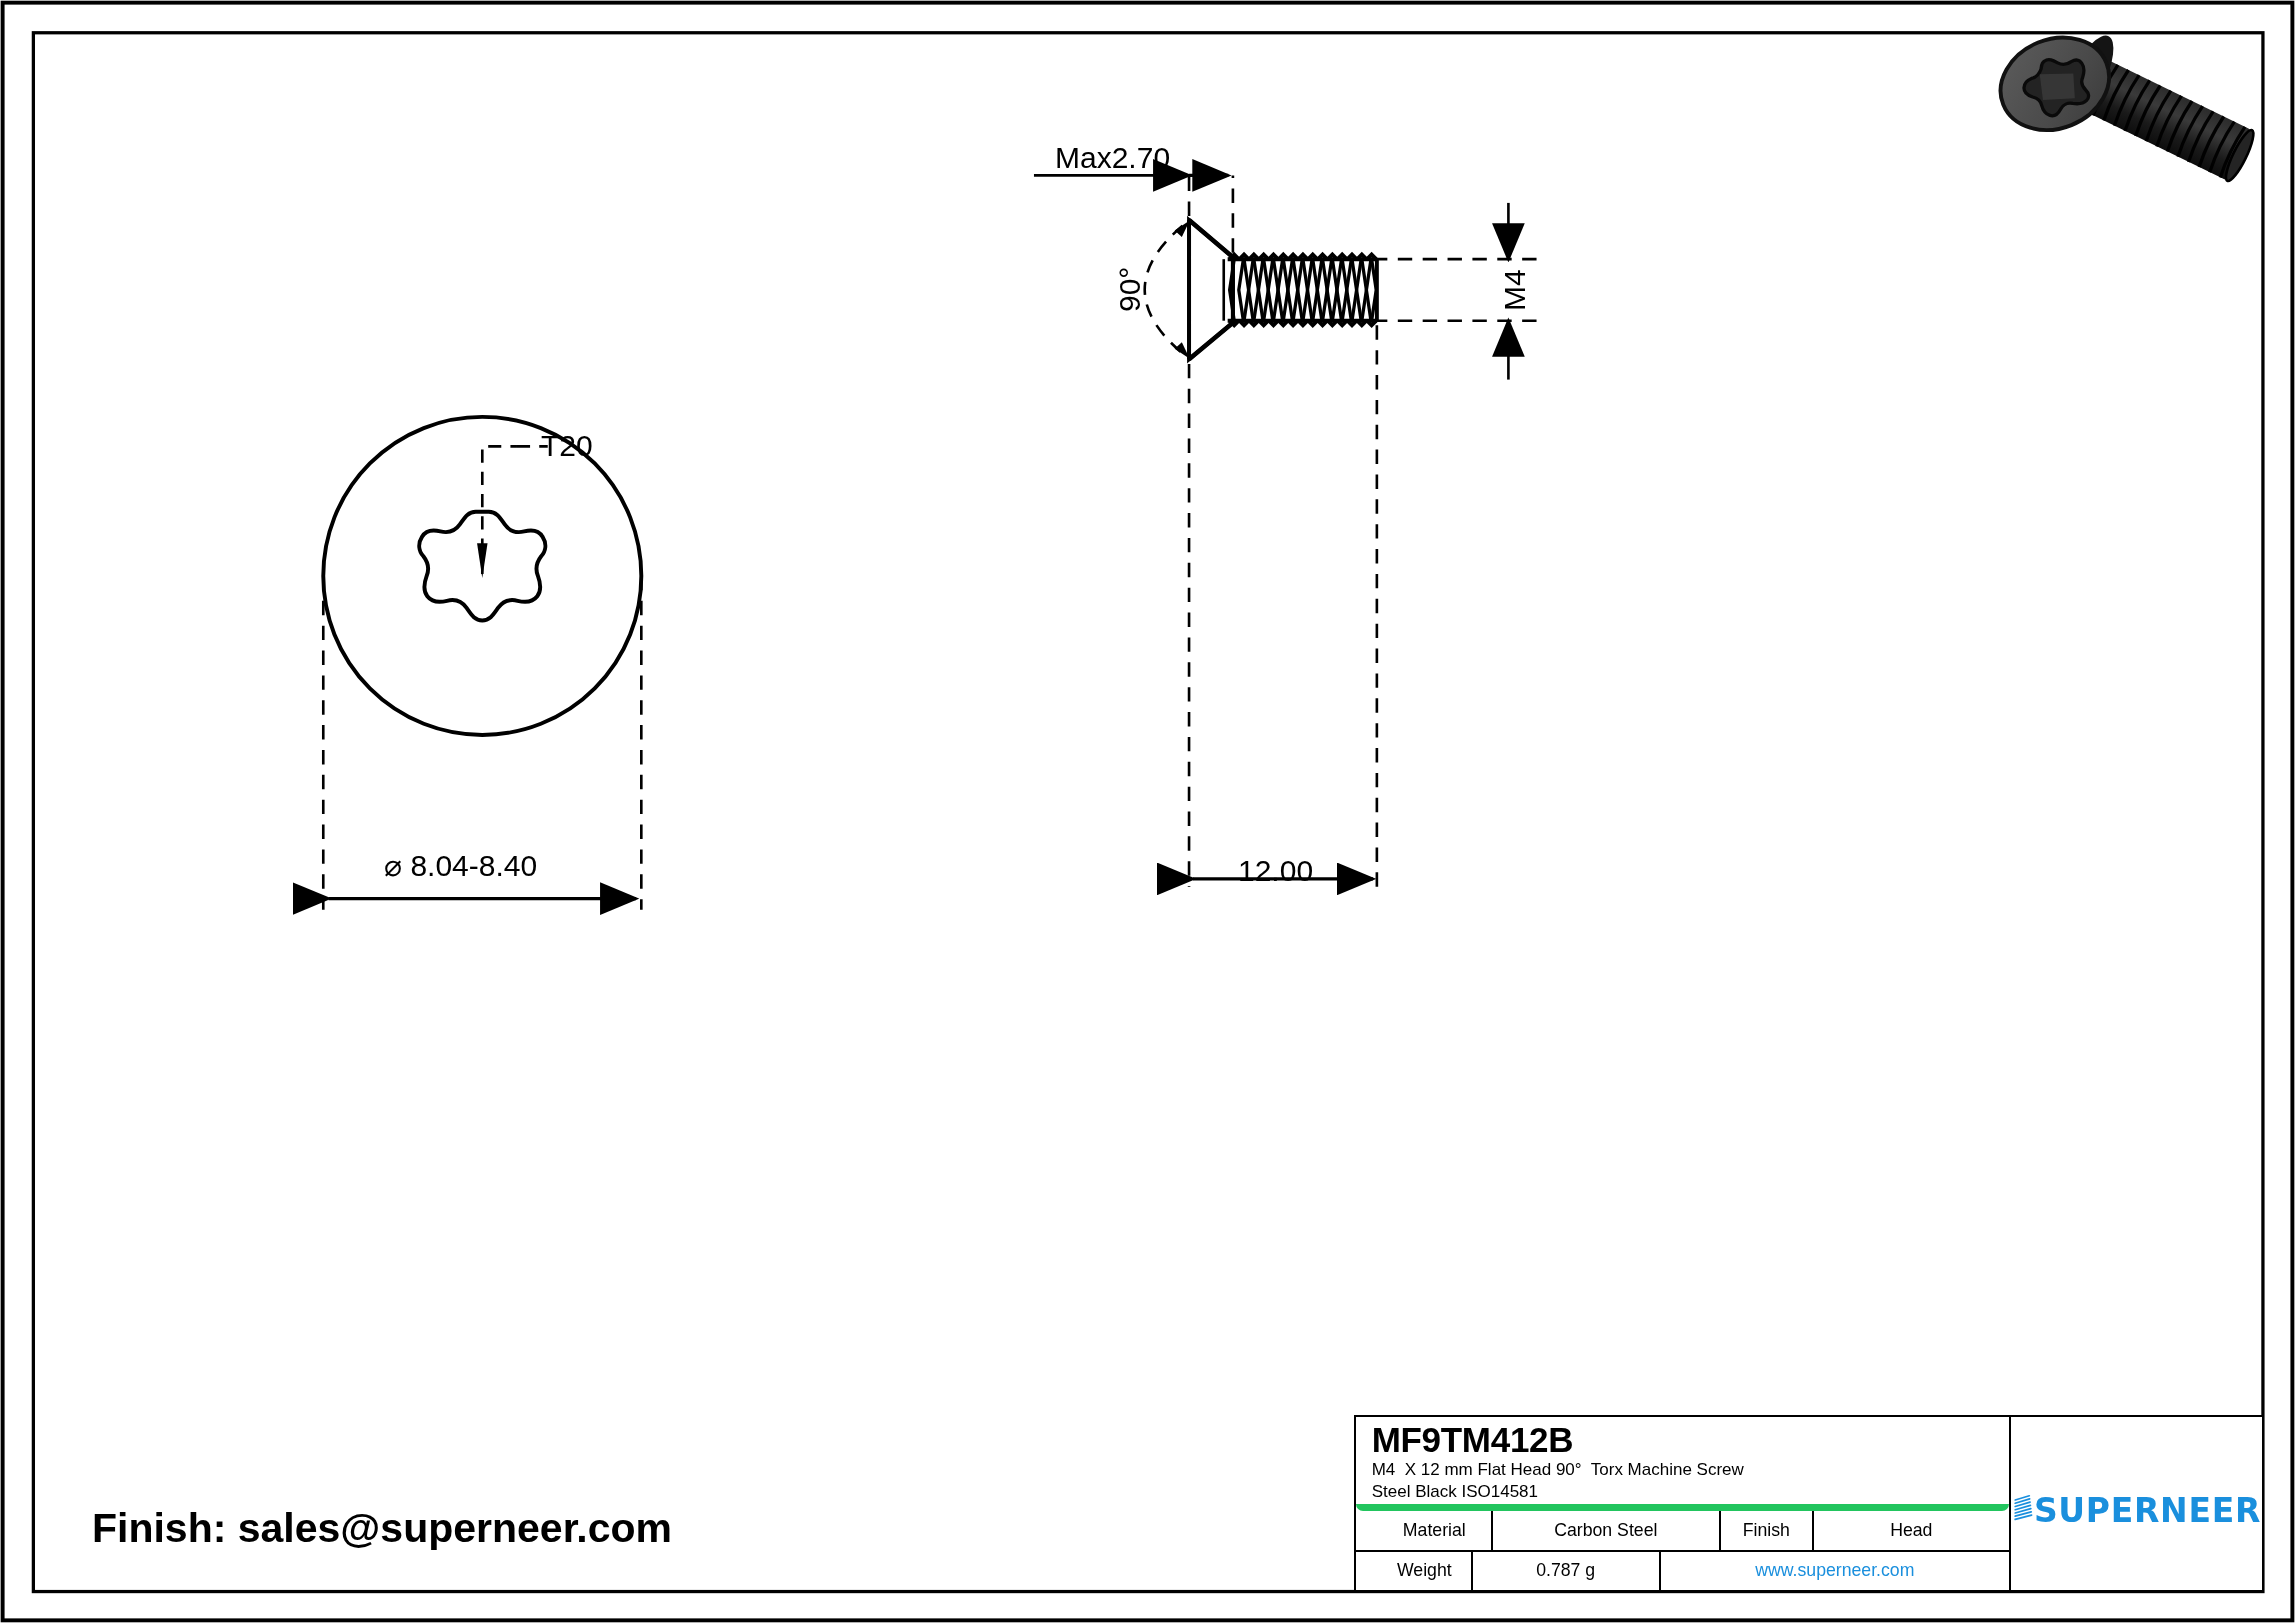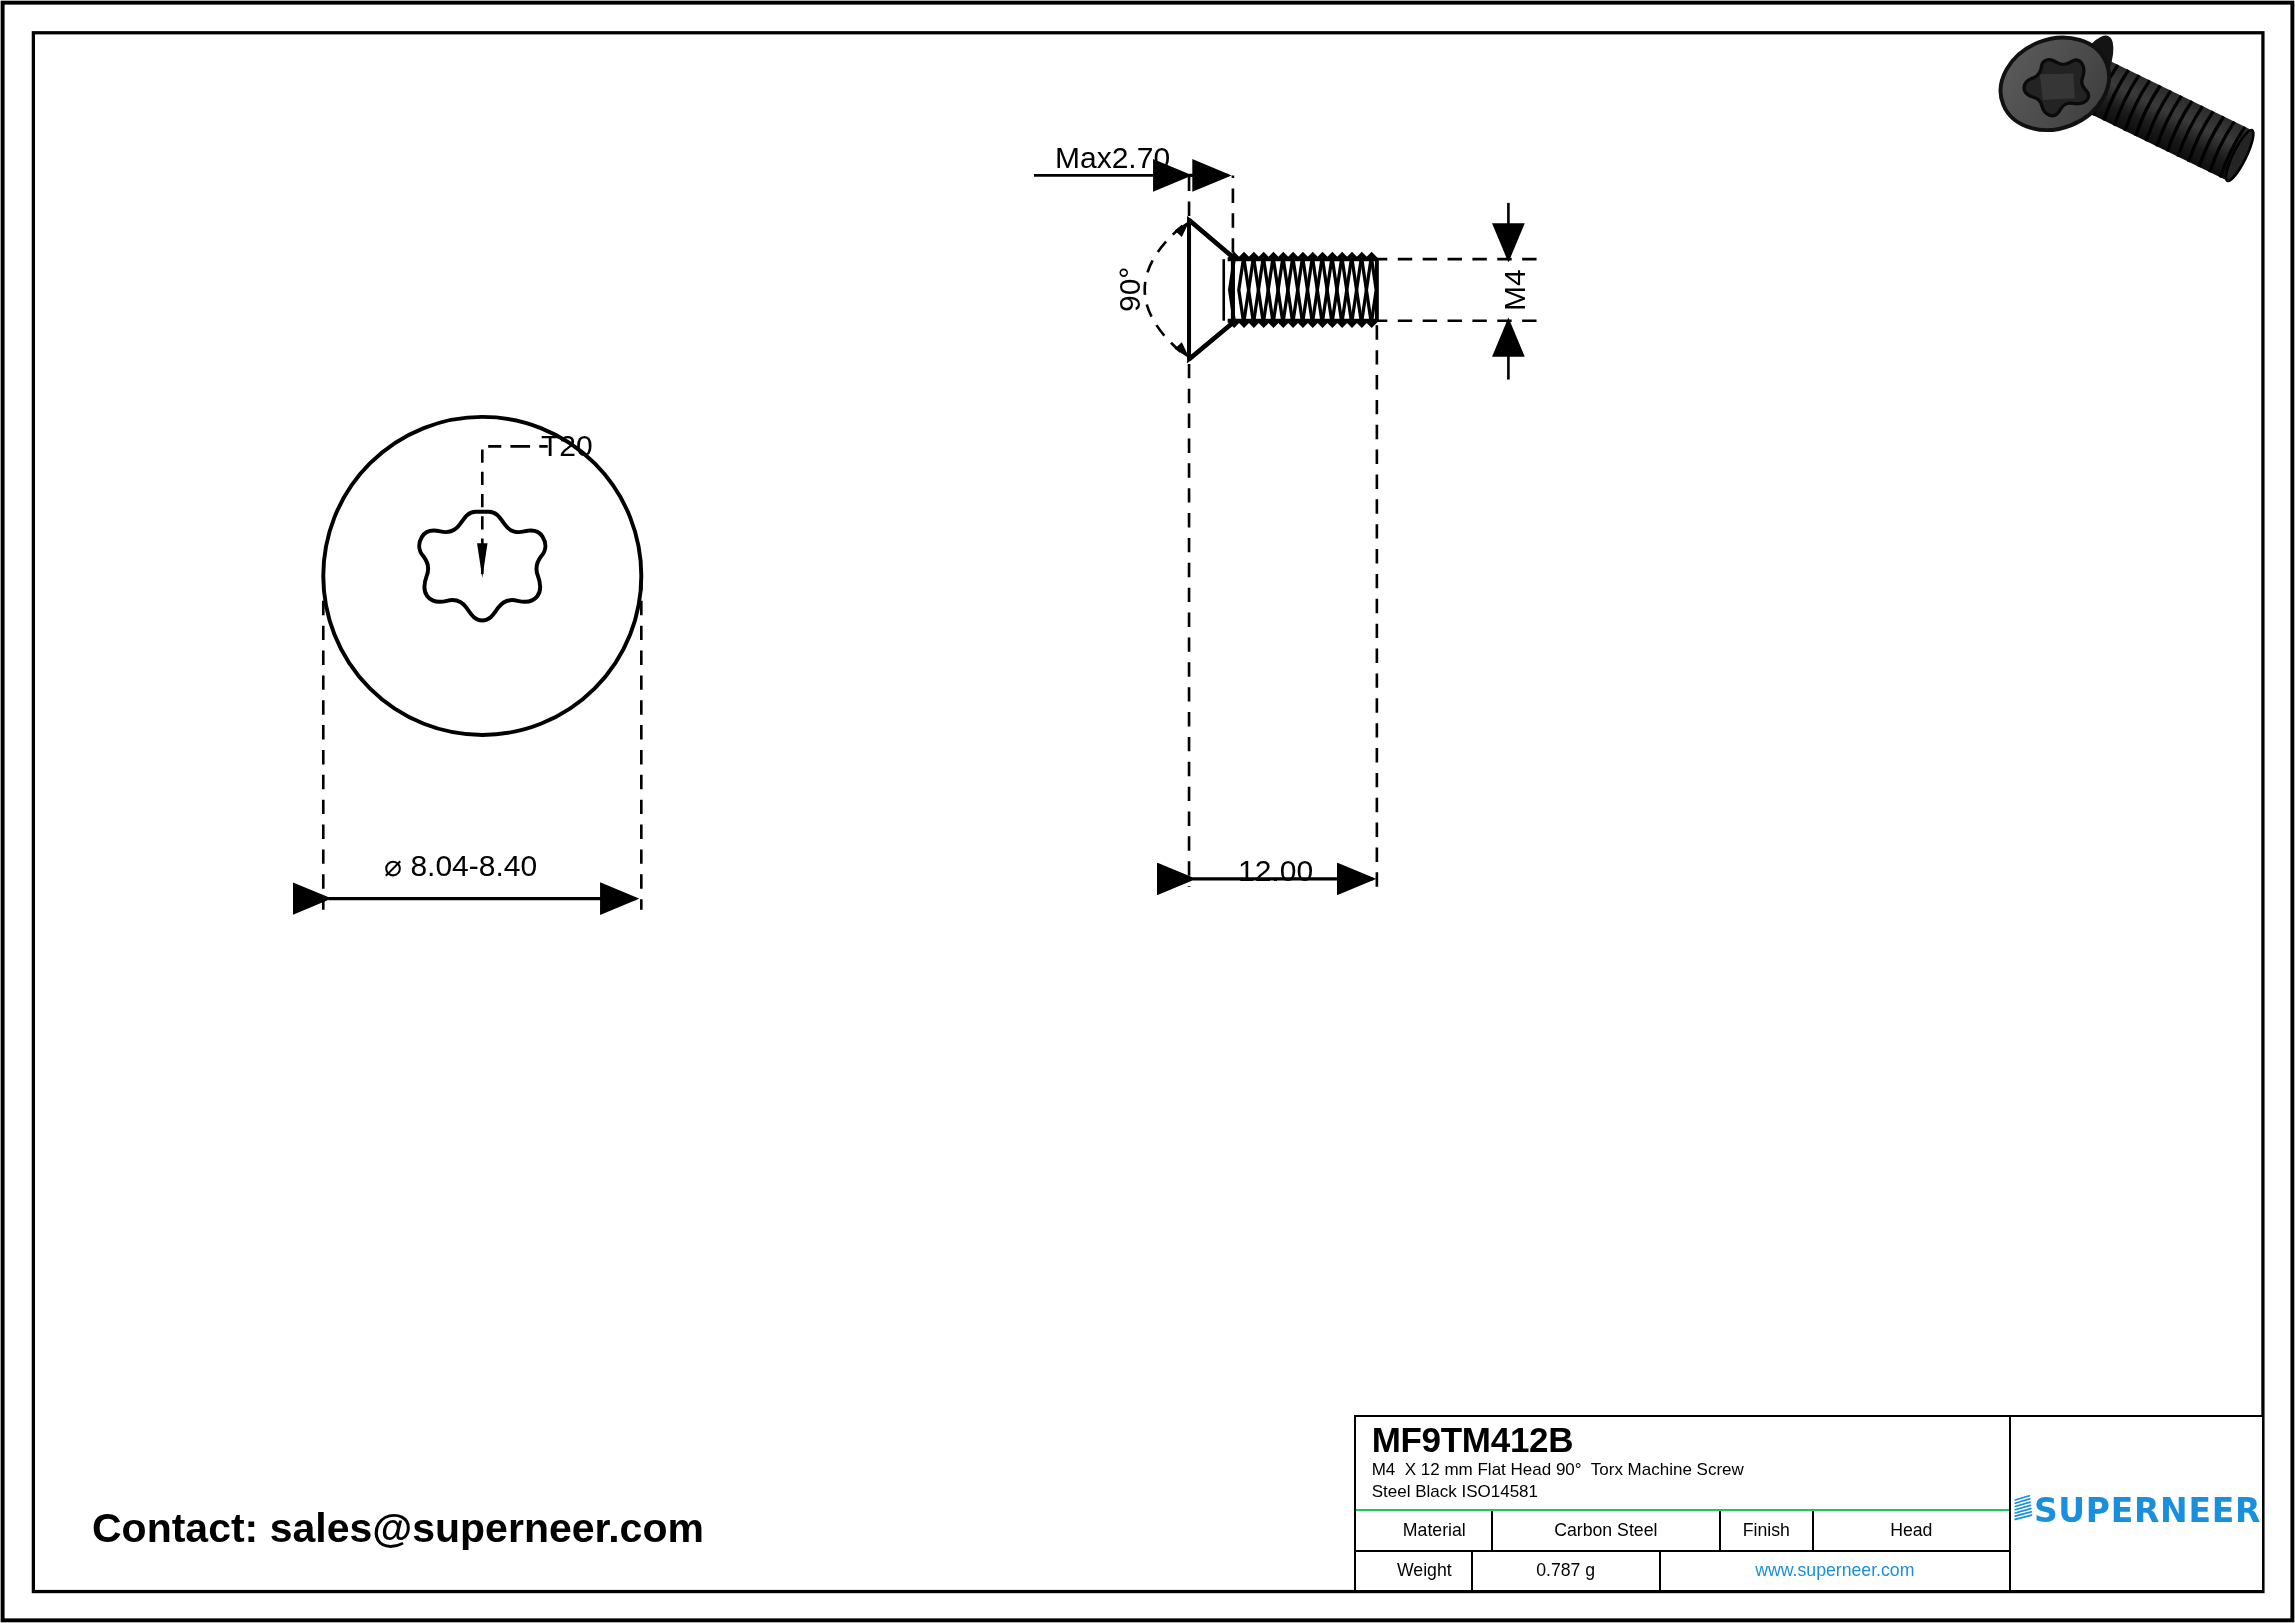--- a/index.html
+++ b/index.html
@@ -43,21 +43,22 @@
     width: 655px;
     display: flex;
     flex-direction: column;
     border-right: 2.6px solid #000;
     box-sizing: border-box;
   }
   #tb-desc {
     flex: 0 0 94px;
     padding: 5.2px 0 0 15.7px;
     box-sizing: border-box;
-    border-bottom: 2px solid #22c55e;
+    border-bottom: 7px solid #22c55e;
+    border-radius: 7px;
   }
   #part-number {
     font-size: 35px;
     font-weight: bold;
     line-height: 1.05;
     letter-spacing: -0.3px;
     color: #000;
   }
   .desc-line {
     font-size: 17px;
@@ -361,21 +362,21 @@
   <div class="dim-text" style="left:384px; top:848px; font-size:30px;">⌀ 8.04-8.40</div>
 
   <div class="dim-text" style="left:1055px; top:141px; font-size:30px;">Max2.70</div>
 
   <div class="dim-text rot90" style="left:1113px; top:312px; font-size:30px;">90°</div>
 
   <div class="dim-text rot90" style="left:1498px; top:311px; font-size:30px;">M4</div>
 
   <div class="dim-text" style="left:1238px; top:838px; font-size:30px;margin-top:16px;">12.00</div>
 
-  <div id="contact-line">Contact: sales@superneer.com</div>
+  <div id="contact-line">Finish: sales@superneer.com</div>
 
   <div id="title-block">
 
     <div id="tb-left">
       <div id="tb-desc">
         <div id="part-number">MF9TM412B</div>
         <div class="desc-line">M4  X 12 mm Flat Head 90°  Torx Machine Screw</div>
         <div class="desc-line">Steel Black ISO14581</div>
       </div>
 

